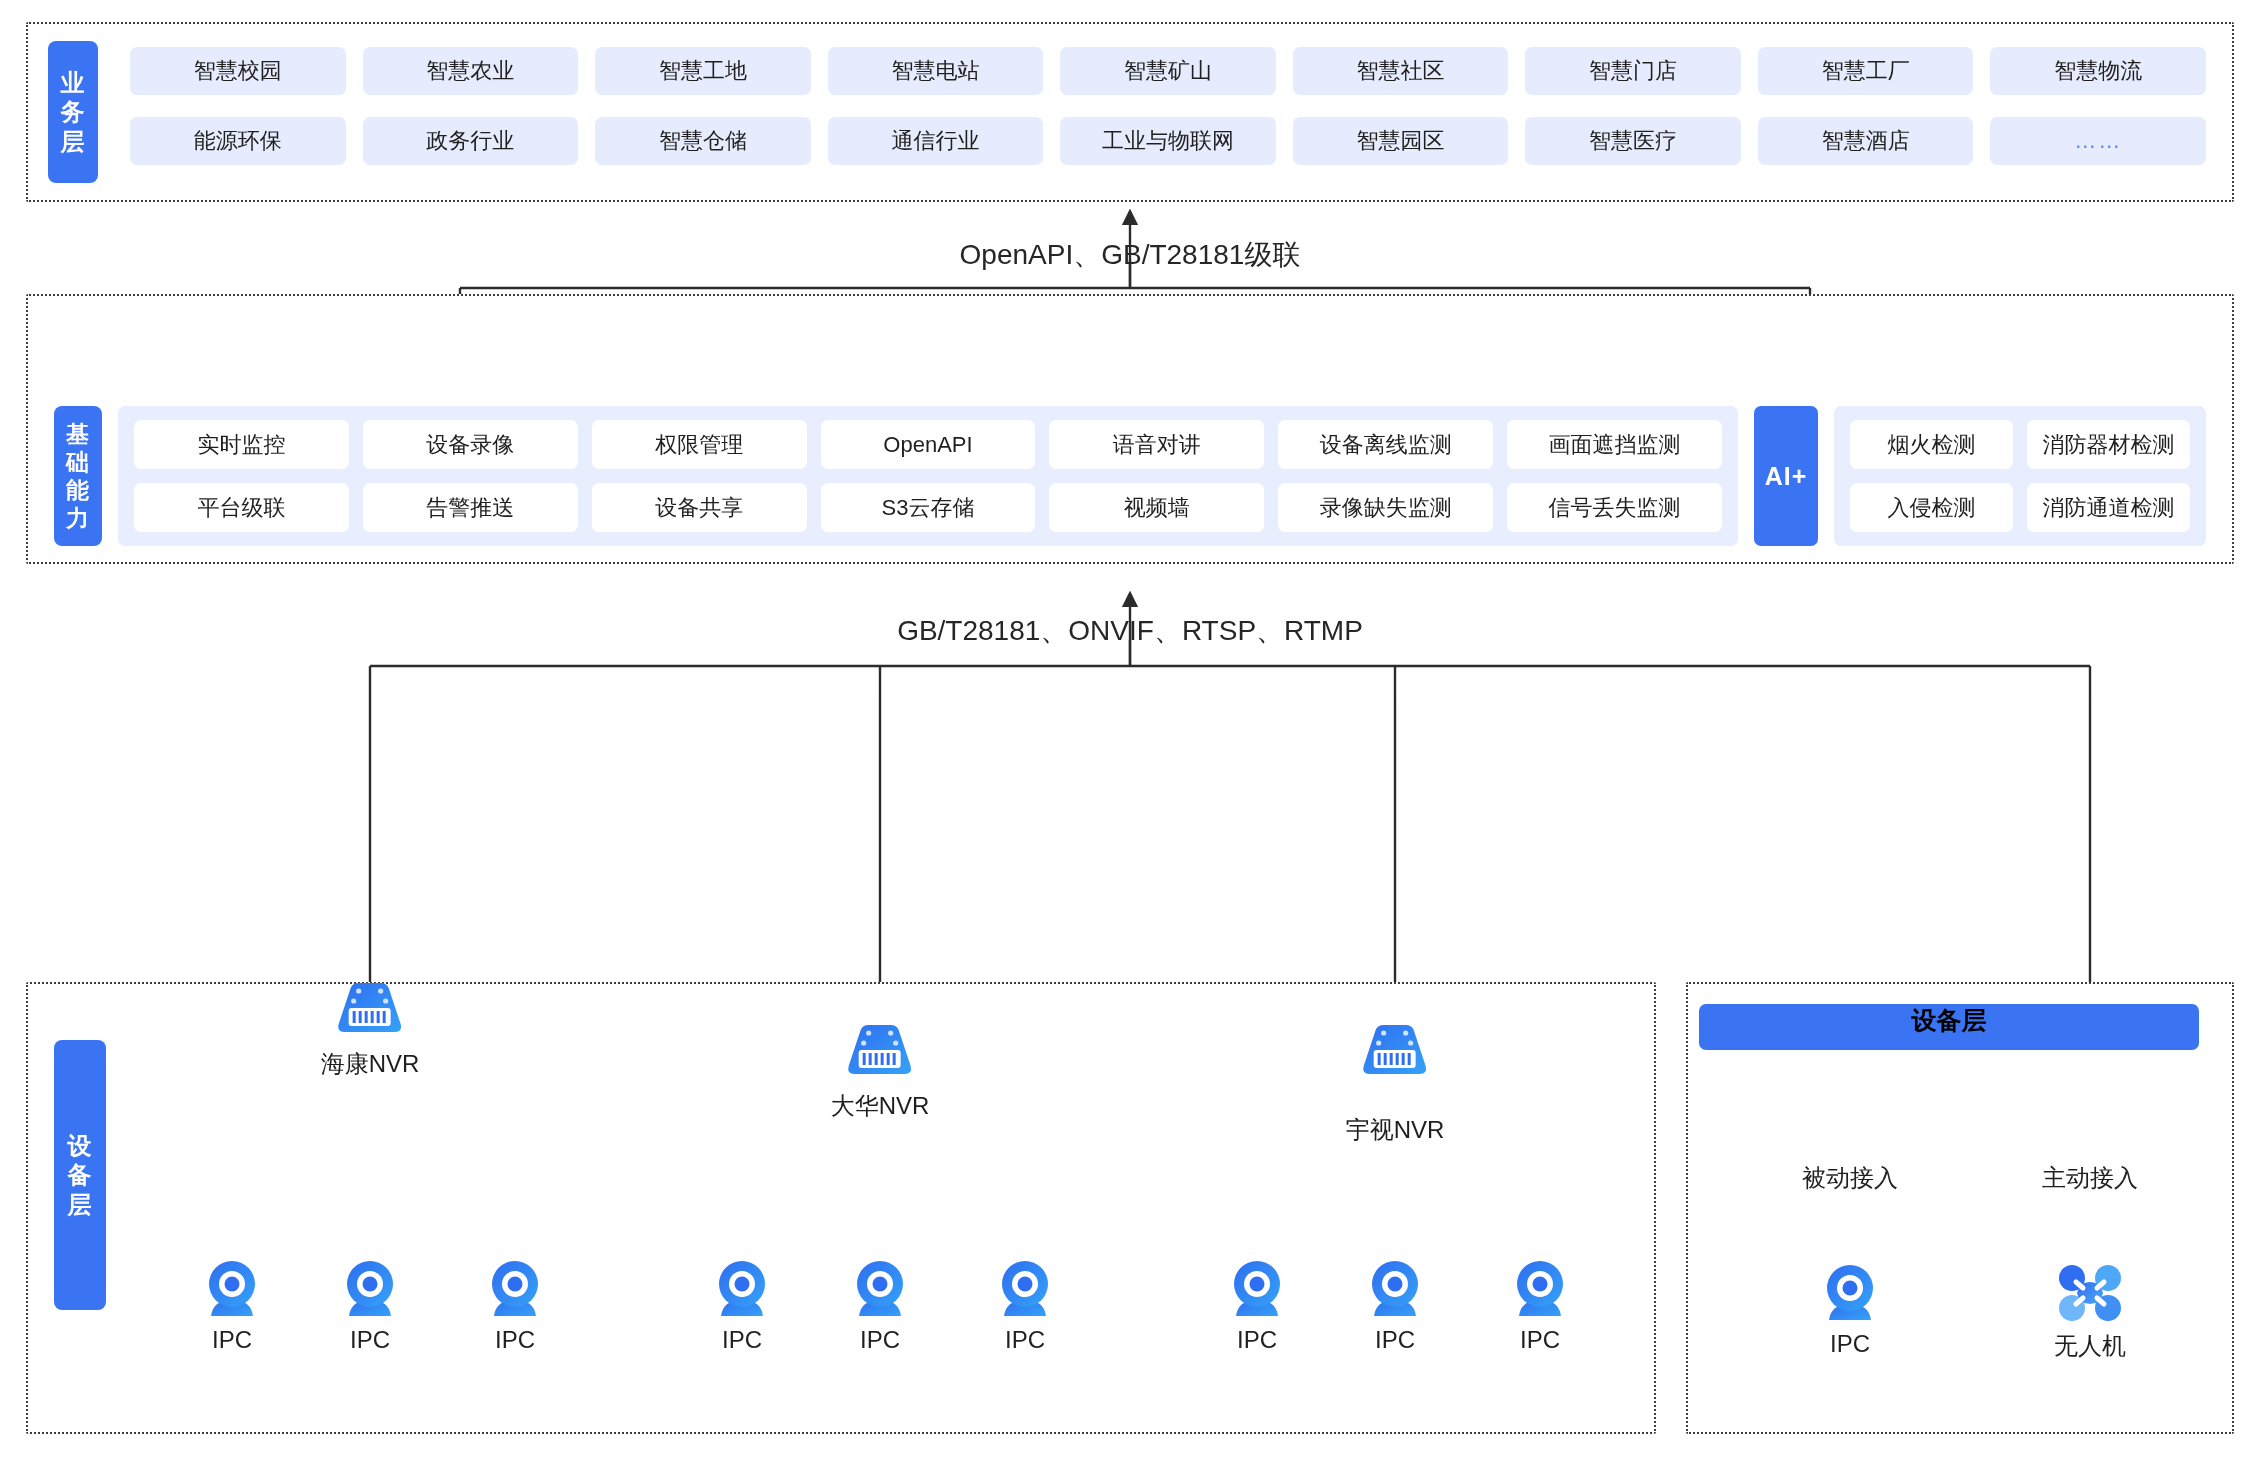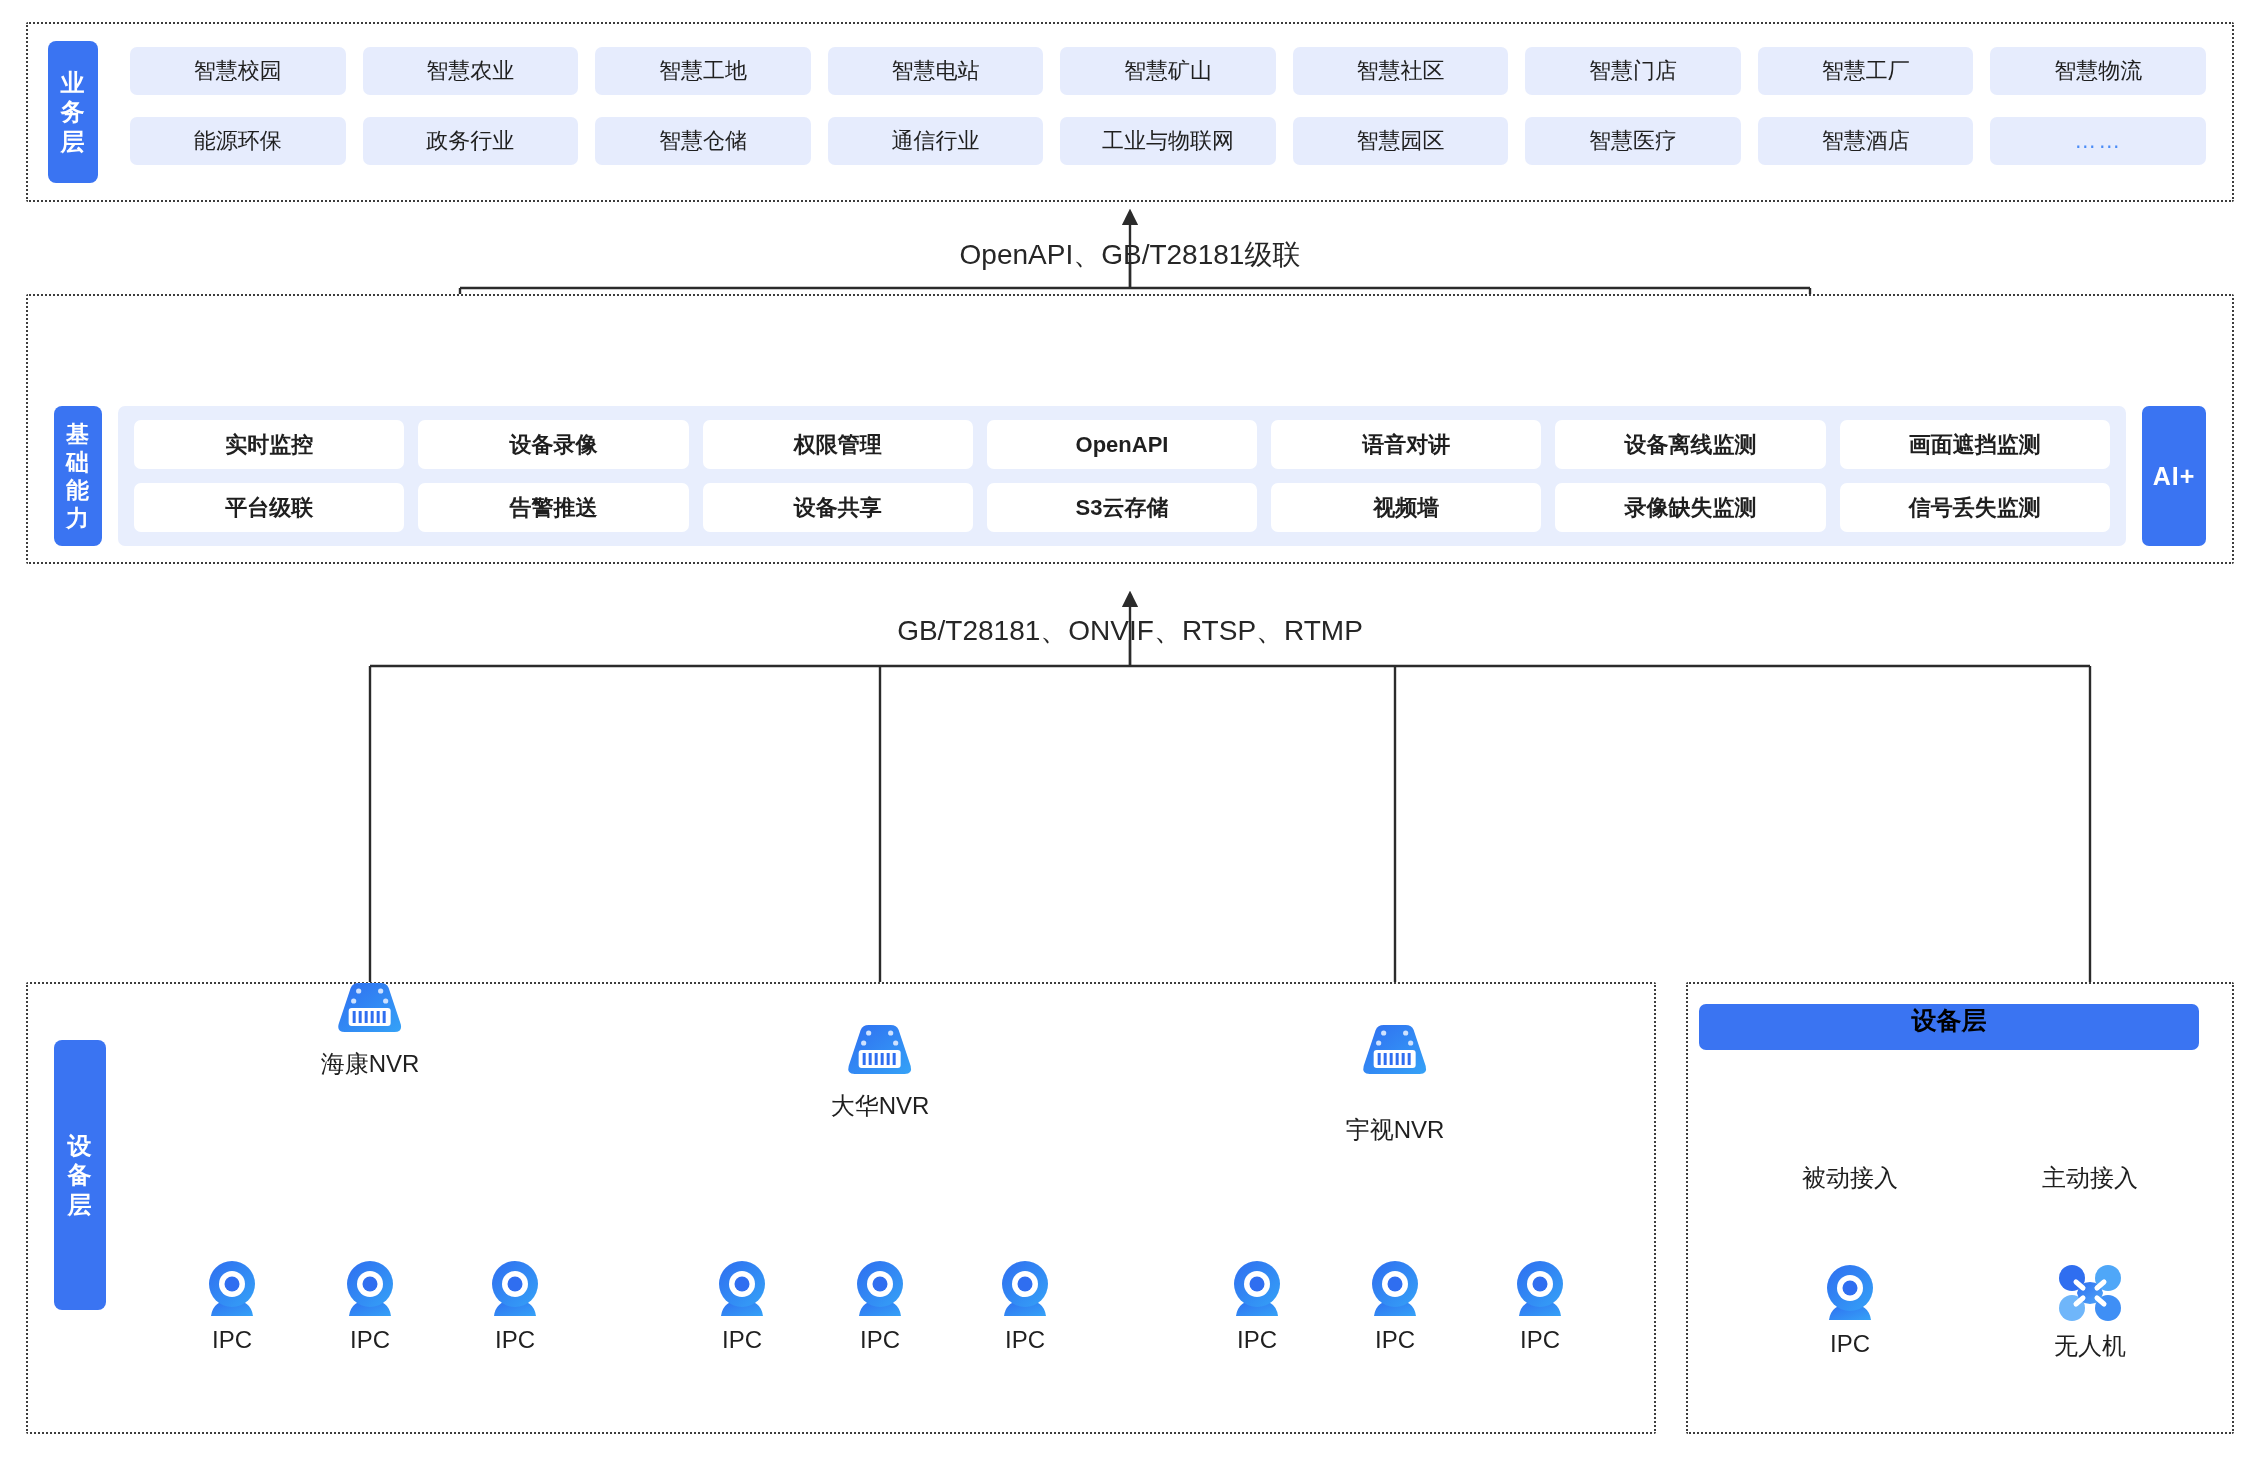--- a/index.html
+++ b/index.html
@@ -101,21 +101,20 @@
   }
   #capability-panel {
     flex: 1;
     background: #e8eefd;
     border-radius: 7px;
     padding: 14px 16px;
     display: grid;
     grid-template-columns: repeat(7, 1fr);
     grid-auto-rows: 1fr;
     gap: 14px 14px;
-    font-weight: bold;
   }
   .cap-chip {
     background: #fff;
     border-radius: 7px;
     display: flex; align-items: center; justify-content: center;
     font-size: 22px;
     white-space: nowrap;
   }
   #ai-vbar {
     width: 64px; font-size: 25px; font-weight: 700; border-radius: 7px;
@@ -306,20 +305,26 @@
         <div class="cap-chip">告警推送</div>
         <div class="cap-chip">设备共享</div>
         <div class="cap-chip">S3云存储</div>
         <div class="cap-chip">视频墙</div>
         <div class="cap-chip">录像缺失监测</div>
         <div class="cap-chip">信号丢失监测</div>
       </div>
     <div class="vbar" id="ai-vbar">
       <span>AI+</span>
     </div>
+    <div id="ai-panel">
+        <div class="cap-chip">烟火检测</div>
+        <div class="cap-chip">消防器材检测</div>
+        <div class="cap-chip">入侵检测</div>
+        <div class="cap-chip">消防通道检测</div>
+      </div>
   </div>
 </div>
 
 <div class="conn-label" style="left:1130px; top:612px;">GB/T28181、ONVIF、RTSP、RTMP</div>
 
 <div class="dashed-box" id="device-layer-left">
   <div class="vbar" id="device-vbar">
     <span>
         <span>设</span>
         <span>备</span>

